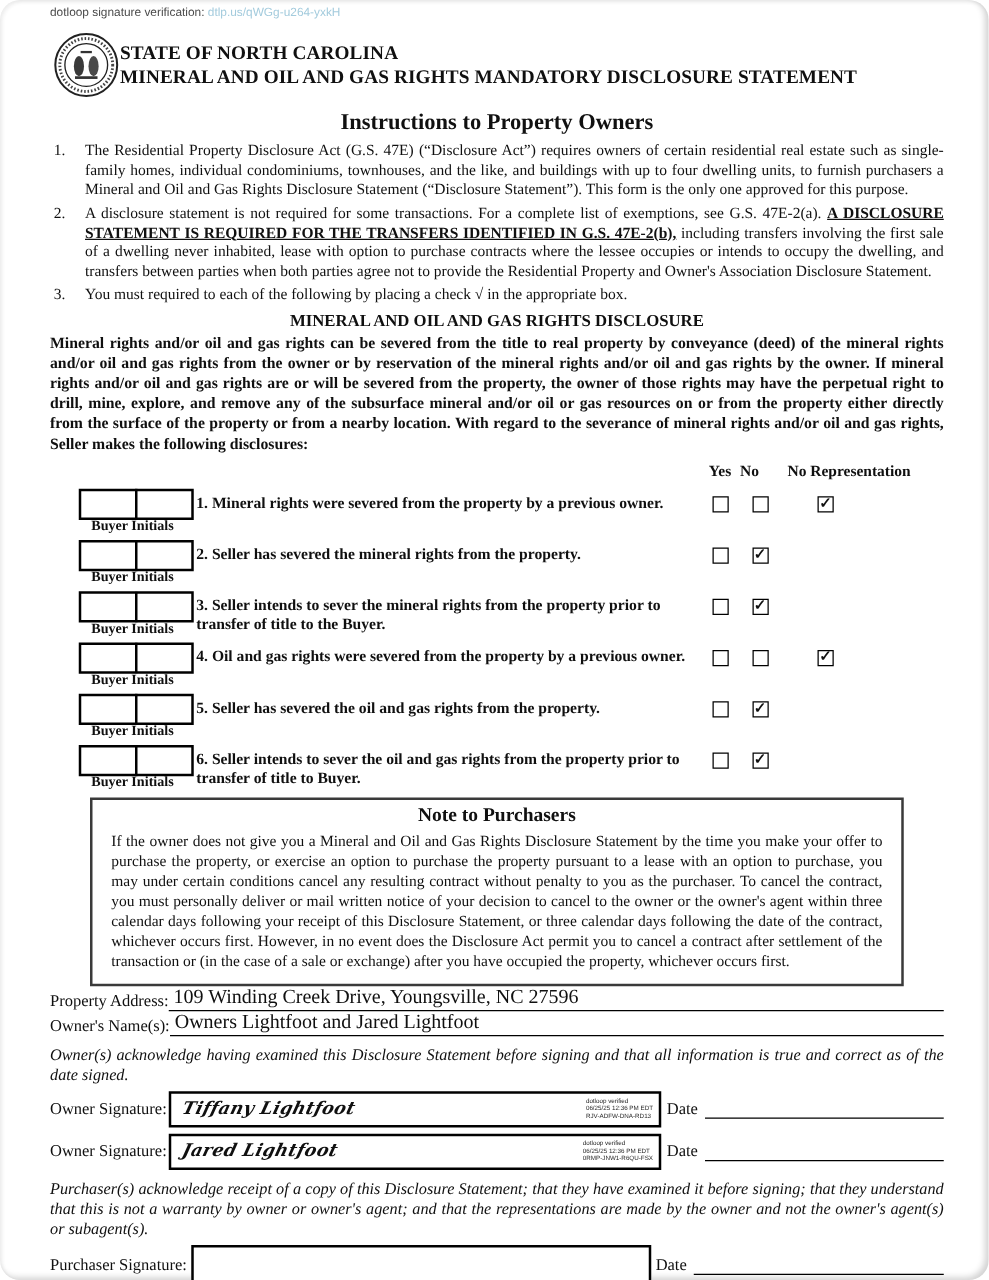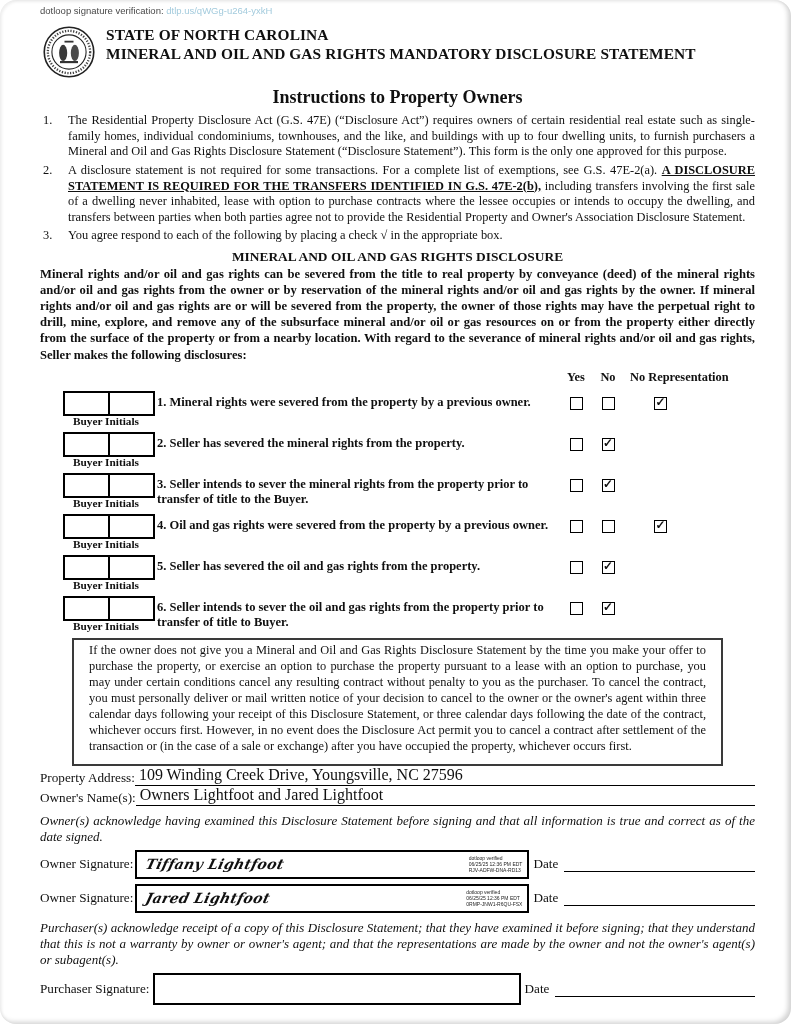--- a/index.html
+++ b/index.html
@@ -9,38 +9,38 @@
     border-radius:16px;
     box-shadow: inset -3px -2px 5px rgba(0,0,0,0.18), inset 2px 2px 3px rgba(0,0,0,0.06);
   }
   .content{padding:3px 36px 0 40px;}
 
   
   .verif{font-family:"Liberation Sans",sans-serif;font-size:9.5px;color:#4a4a4a;padding-top:2px;}
   .verif a{color:#a3cbdd;text-decoration:none;}
 
   
-  .hdr{display:flex;gap:10px;margin-top:9px;margin-left:2px;}
+  .hdr{display:flex;align-items:center;margin-top:9px;margin-left:2px;}
   .hdr-titles{font-weight:bold;font-size:15.4px;line-height:1.25;letter-spacing:0.1px;}
 
   .sec-title{text-align:center;font-weight:bold;font-size:18px;margin:8px 0 5px;}
 
   .num-item{display:flex;font-size:12.4px;line-height:1.26;margin-bottom:3px;}
   .num{width:25px;flex:none;padding-left:3px;}
   .num-text{flex:1;text-align:justify;}
   .bold-underline{font-weight:bold;text-decoration:underline;}
 
   .mogr-title{text-align:center;font-weight:bold;font-size:13.4px;margin:5px 0 1px;}
   .mogr-intro{font-weight:bold;font-size:12.6px;line-height:1.28;text-align:justify;}
 
   
   .d-table{margin-top:7px;}
   .d-head{display:grid;grid-template-columns:115px 405px 32px 32px 1fr;font-weight:bold;font-size:12.4px;margin-bottom:4px;}
   .d-head .h-yes{text-align:center;}
-  .d-head .h-no{text-align:center;}
+  .d-head .h-no{text-align:left;}
   .d-head .h-norep{padding-left:6px;}
   .d-row{display:grid;grid-template-columns:115px 405px 32px 32px 1fr;margin-bottom:3px;}
   .d-init{padding-top:2px;}
   .iboxes{display:flex;margin-left:23px;}
   .ibox{width:43px;height:21px;border:2px solid #000;background:#fff;}
   .ibox + .ibox{margin-left:-2px;}
   .init-label{width:86px;margin-left:23px;text-align:center;font-weight:bold;font-size:11.3px;margin-top:-1px;}
   .d-text{font-weight:bold;font-size:12.5px;line-height:1.25;padding:6px 10px 0 2px;}
   .d-cb{display:flex;justify-content:center;padding-top:8px;}
   .d-cb.norep{justify-content:flex-start;padding-left:30px;}
@@ -106,21 +106,21 @@
     <div class="num-item">
       <div class="num">1.</div>
       <div class="num-text">The Residential Property Disclosure Act (G.S. 47E) (“Disclosure Act”) requires owners of certain residential real estate such as single-family homes, individual condominiums, townhouses, and the like, and buildings with up to four dwelling units, to furnish purchasers a Mineral and Oil and Gas Rights Disclosure Statement (“Disclosure Statement”). This form is the only one approved for this purpose.</div>
     </div>
     <div class="num-item">
       <div class="num">2.</div>
       <div class="num-text"><span>A disclosure statement is not required for some transactions. For a complete list of exemptions, see G.S. 47E-2(a). </span><span class="bold-underline">A DISCLOSURE STATEMENT IS REQUIRED FOR THE TRANSFERS IDENTIFIED IN  G.S. 47E-2(b),</span><span> including transfers involving the first sale of a dwelling never inhabited, lease with option to purchase contracts where the lessee occupies or intends to occupy the dwelling, and transfers between parties when both parties agree not to provide the Residential Property and Owner's Association Disclosure Statement.</span></div>
     </div>
     <div class="num-item">
       <div class="num">3.</div>
-      <div class="num-text">You agree respond to each of the following by placing a check √  in the appropriate box.</div>
+      <div class="num-text">You must required to each of the following by placing a check √  in the appropriate box.</div>
     </div>
 
     <div class="mogr-title">MINERAL AND OIL AND GAS RIGHTS DISCLOSURE</div>
     <div class="mogr-intro">Mineral rights and/or oil and gas rights can be severed from the title to real property by conveyance (deed) of the mineral rights and/or oil and gas rights from the owner or by reservation of the mineral rights and/or oil and gas rights by the owner. If mineral rights and/or oil and gas rights are or will be severed from the property, the owner of those rights may have the perpetual right to drill, mine, explore, and remove any of the subsurface mineral and/or oil or gas resources on or from the property either directly from the surface of the property or from a nearby location. With regard to the severance of mineral rights and/or oil and gas rights, Seller makes the following disclosures:</div>
 
     <div class="d-table">
       <div class="d-head">
         <div></div>
           <div></div>
         <div class="h-yes">Yes</div>
@@ -231,20 +231,21 @@
             </div>
             <div class="d-cb">
               <div class="cb checked"></div>
             </div>
             <div class="d-cb norep"></div>
           </div>
         </div>
     </div>
 
     <div class="note-box">
+      <div class="note-title">Note to Purchasers</div>
       <div class="note-body">If the owner does not give you a Mineral and Oil and Gas Rights Disclosure Statement by the time you make your offer to purchase the property, or exercise an option to purchase the property pursuant to a lease with an option to purchase, you may under certain conditions cancel any resulting contract without penalty to you as the purchaser. To cancel the contract, you must personally deliver or mail written notice of your decision to cancel to the owner or the owner's agent within three calendar days following your receipt of this Disclosure Statement, or three calendar days following the date of the contract, whichever occurs first. However, in no event does the Disclosure Act permit you to cancel a contract after settlement of the transaction or (in the case of a sale or exchange) after you have occupied the property, whichever occurs first.</div>
     </div>
 
     <div class="field-row">
       <span class="field-label">Property Address:</span>
       <span class="u-line">109 Winding Creek Drive, Youngsville, NC 27596</span>
     </div>
 
     <div class="field-row">
       <span class="field-label">Owner's Name(s):</span>

